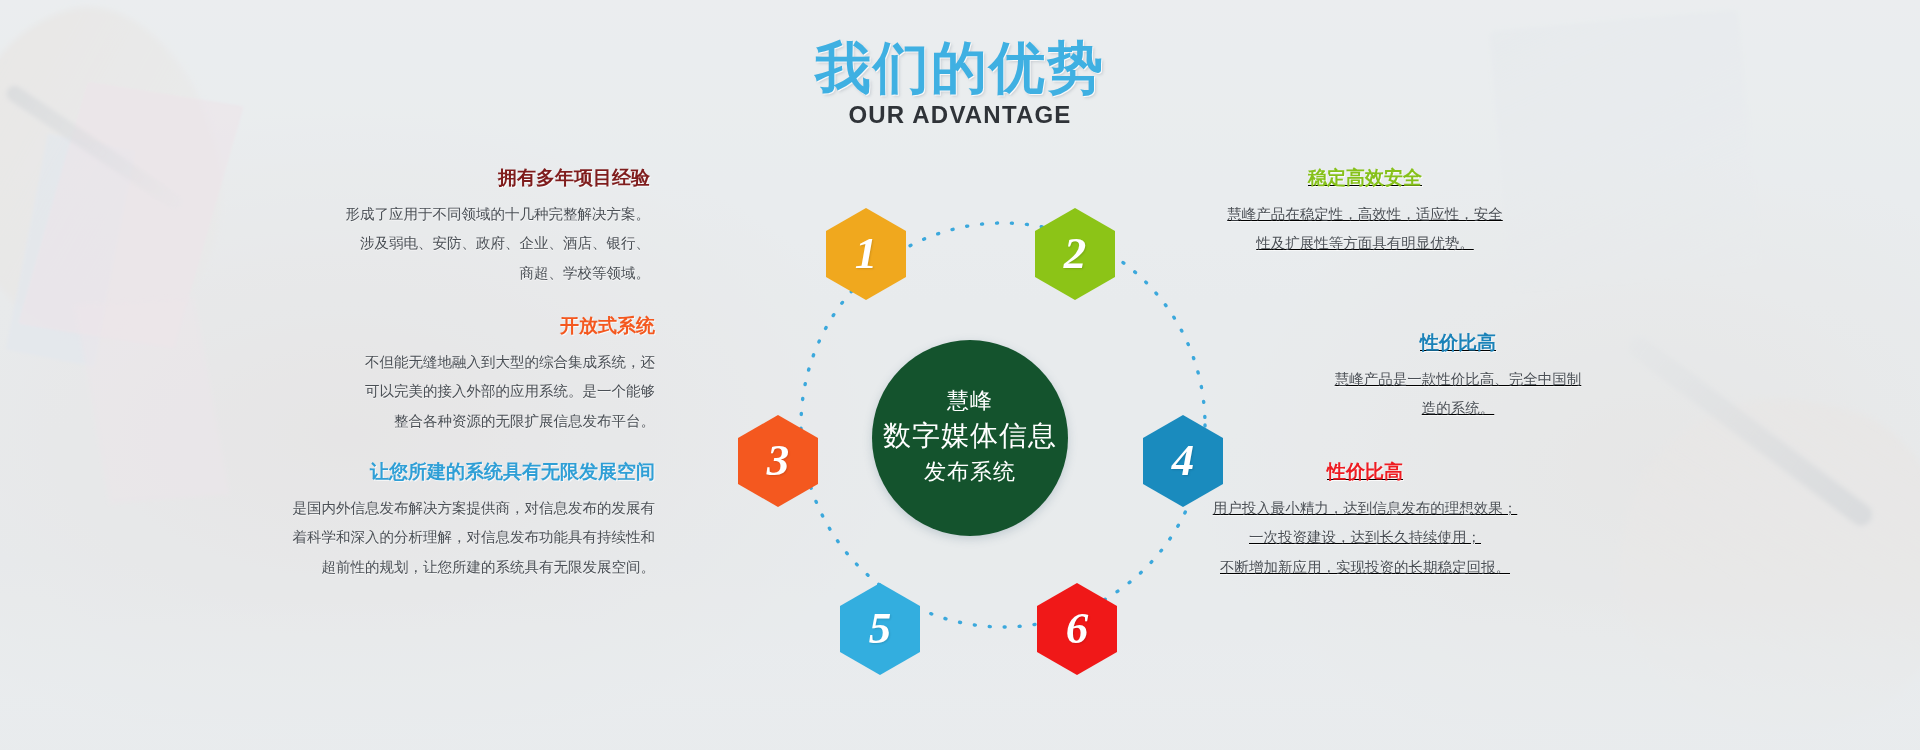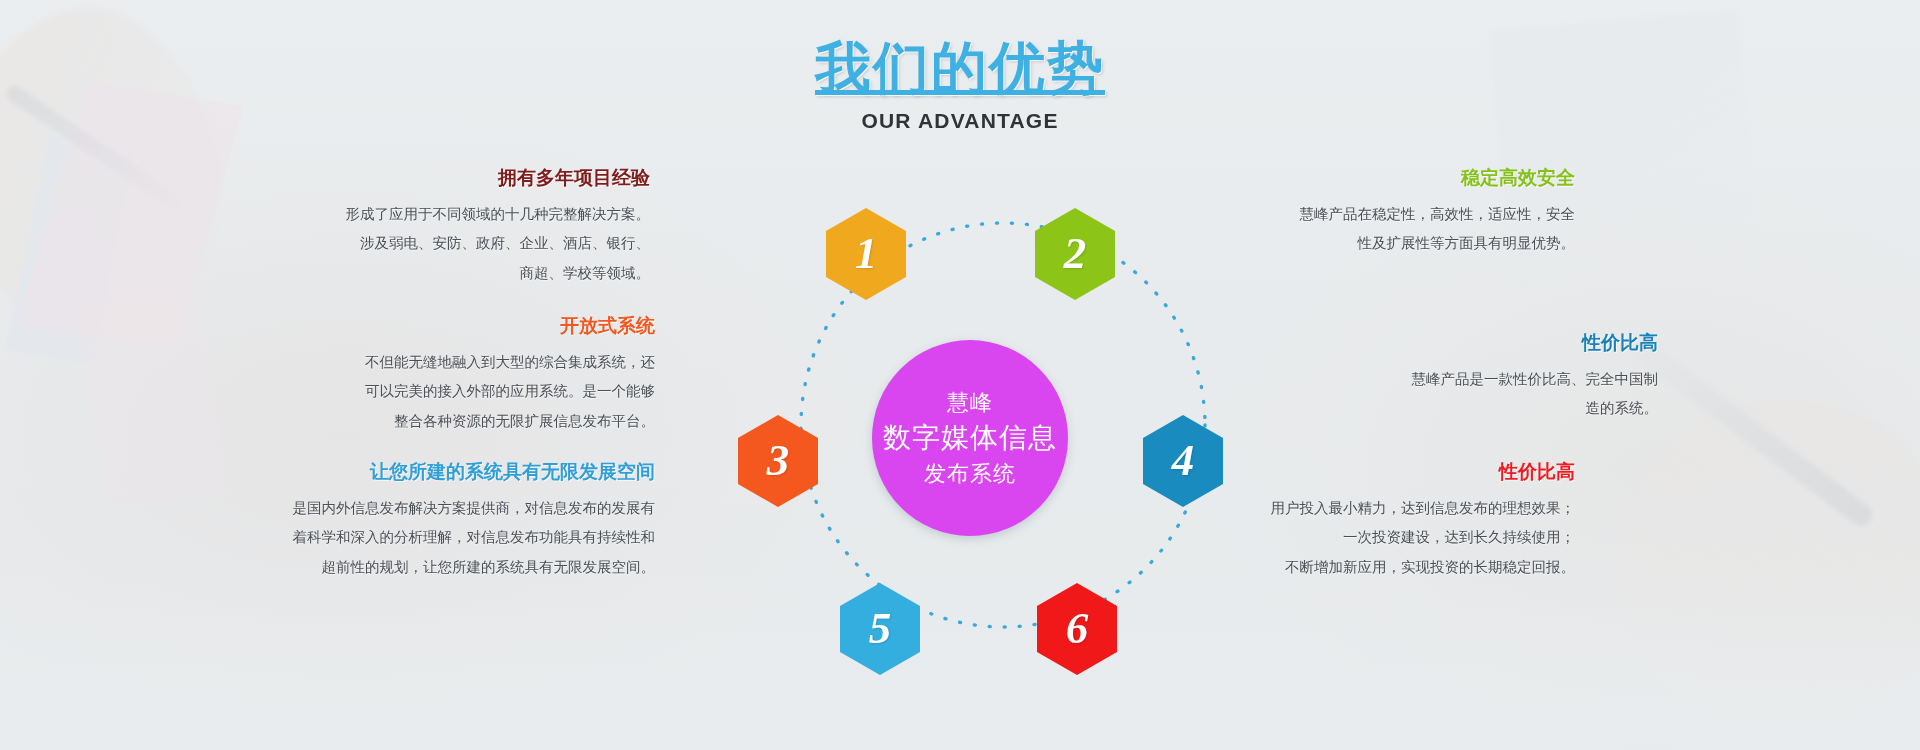--- a/index.html
+++ b/index.html
@@ -74,24 +74,23 @@
     position:absolute;inset:0;
     background:rgba(233,236,238,.62);
   }
 
   
   .head{position:absolute;left:0;top:40px;width:100%;text-align:center;}
   .head-cn{
     font-size:56px;line-height:1;letter-spacing:2px;
     color:#3fb0e2;font-weight:700;
     text-shadow:1px 1px 0 rgba(255,255,255,.85), 2px 2px 3px rgba(140,150,160,.35);
-    text-decoration:underline;
   }
   .head-en{
-    margin-top:13px;font-size:21px;letter-spacing:1.2px;
+    margin-top:5px;font-size:24px;letter-spacing:1.2px;
     color:#2f3338;font-weight:600;
   }
 
   
   .diagram{position:absolute;left:0;top:0;width:1920px;height:750px;}
 
   .dotted-ring{
     position:absolute;left:793px;top:215px;width:420px;height:420px;
   }
   .center-circle{
@@ -123,21 +122,21 @@
   
   .block{position:absolute;}
   .block h3{
     margin:0 0 13px 0;font-size:19px;font-weight:700;line-height:1;
     text-shadow:1px 1px 0 rgba(255,255,255,.75);
   }
   .block p{
     margin:0;font-size:14.5px;line-height:2.02;color:#4a4f55;
     text-shadow:0 1px 0 rgba(255,255,255,.6);
   }
-  .block.right{text-align:right;}
+  .block.right{text-align:center;text-decoration:underline;}
   .block.left{text-align:right;}
   .block.left h3{text-align:right;}
   .block.left p{text-align:right;}
 
   
   #blk1{left:240px;top:168px;width:410px;}
   #blk2{left:1155px;top:168px;width:420px;}
   #blk3{left:240px;top:316px;width:415px;}
   #blk4{left:1258px;top:333px;width:400px;}
   #blk5{left:250px;top:462px;width:405px;}
@@ -173,21 +172,21 @@
     <div class="head-cn" style="color: rgb(63, 176, 226);">我们的优势</div>
     <div class="head-en" style="color: rgb(47, 51, 56);">OUR ADVANTAGE</div>
   </div>
 
   <div class="diagram">
 
     <svg class="dotted-ring" viewBox="0 0 420 420">
       <circle id="ringCircle" cx="210" cy="210" r="202" fill="none" stroke="#3ba8dc" stroke-width="3.4" stroke-linecap="round" stroke-dasharray="1 14"></circle>
     </svg>
 
-    <div class="center-circle" style="background: #d946ef;">
+    <div class="center-circle" style="background: #14532d; font-family: Liberation Mono, monospace;">
       <div class="l1">慧峰</div>
       <div class="l2">数字媒体信息</div>
       <div class="l3">发布系统</div>
     </div>
 
     <div class="hex" id="hex1" style="background: rgb(240, 168, 30);">
       <span>1</span>
     </div>
     <div class="hex" id="hex2" style="background: rgb(140, 196, 23);">
       <span>2</span>

